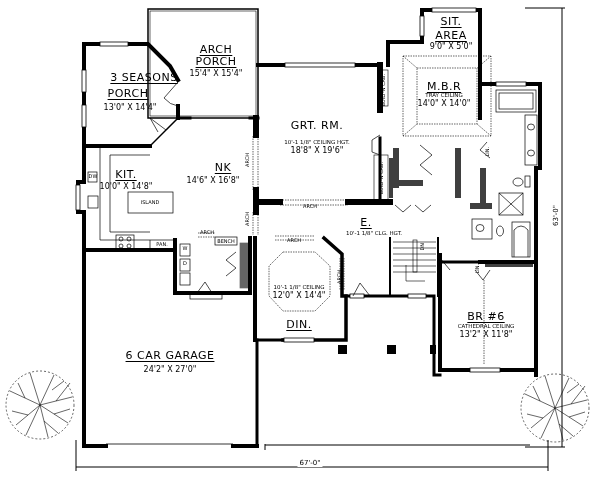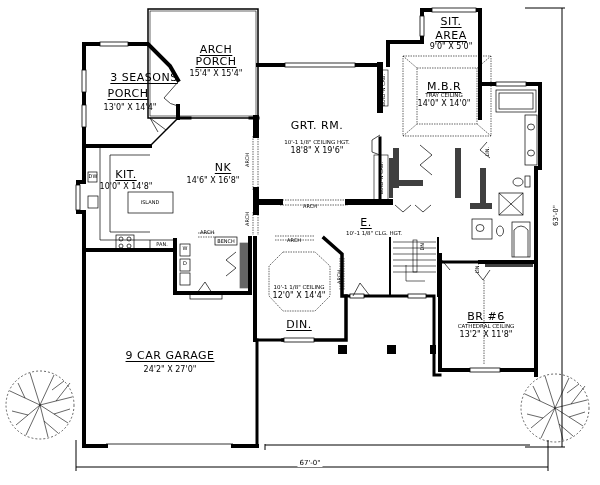--- a/index.html
+++ b/index.html
@@ -248,21 +248,21 @@
 <div class="lbl room room-u" style="left:223px;top:162px;">NK</div>
 <div class="lbl dim" style="left:213px;top:177px;">14'6" X 16'8"</div>
 
 <div class="lbl room room-u" style="left:366px;top:217px;">E.</div>
 <div class="lbl note" style="left:374px;top:231px;">10'-1 1/8" CLG. HGT.</div>
 
 <div class="lbl room room-u" style="left:299px;top:271px;margin-top:48px;">DIN.</div>
 <div class="lbl note" style="left:299px;top:285px;">10'-1 1/8" CEILING</div>
 <div class="lbl dim" style="left:299px;top:292px;">12'0" X 14'4"</div>
 
-<div class="lbl room room-u" style="left:170px;top:350px;">9 CAR GARAGE</div>
+<div class="lbl room room-u" style="left:170px;top:350px;">6 CAR GARAGE</div>
 <div class="lbl dim" style="left:170px;top:366px;">24'2" X 27'0"</div>
 
 <div class="lbl room room-u" style="left:486px;top:311px;">BR #6</div>
 <div class="lbl note" style="left:486px;top:324px;">CATHEDRAL CEILING</div>
 <div class="lbl dim" style="left:486px;top:331px;">13'2" X 11'8"</div>
 
 <div class="lbl tiny" style="left:150px;top:200px;">ISLAND</div>
 <div class="lbl tiny" style="left:93px;top:174px;">DW</div>
 <div class="lbl tiny" style="left:162px;top:242px;">PAN.</div>
 <div class="lbl tiny" style="left:226px;top:239px;">BENCH</div>

